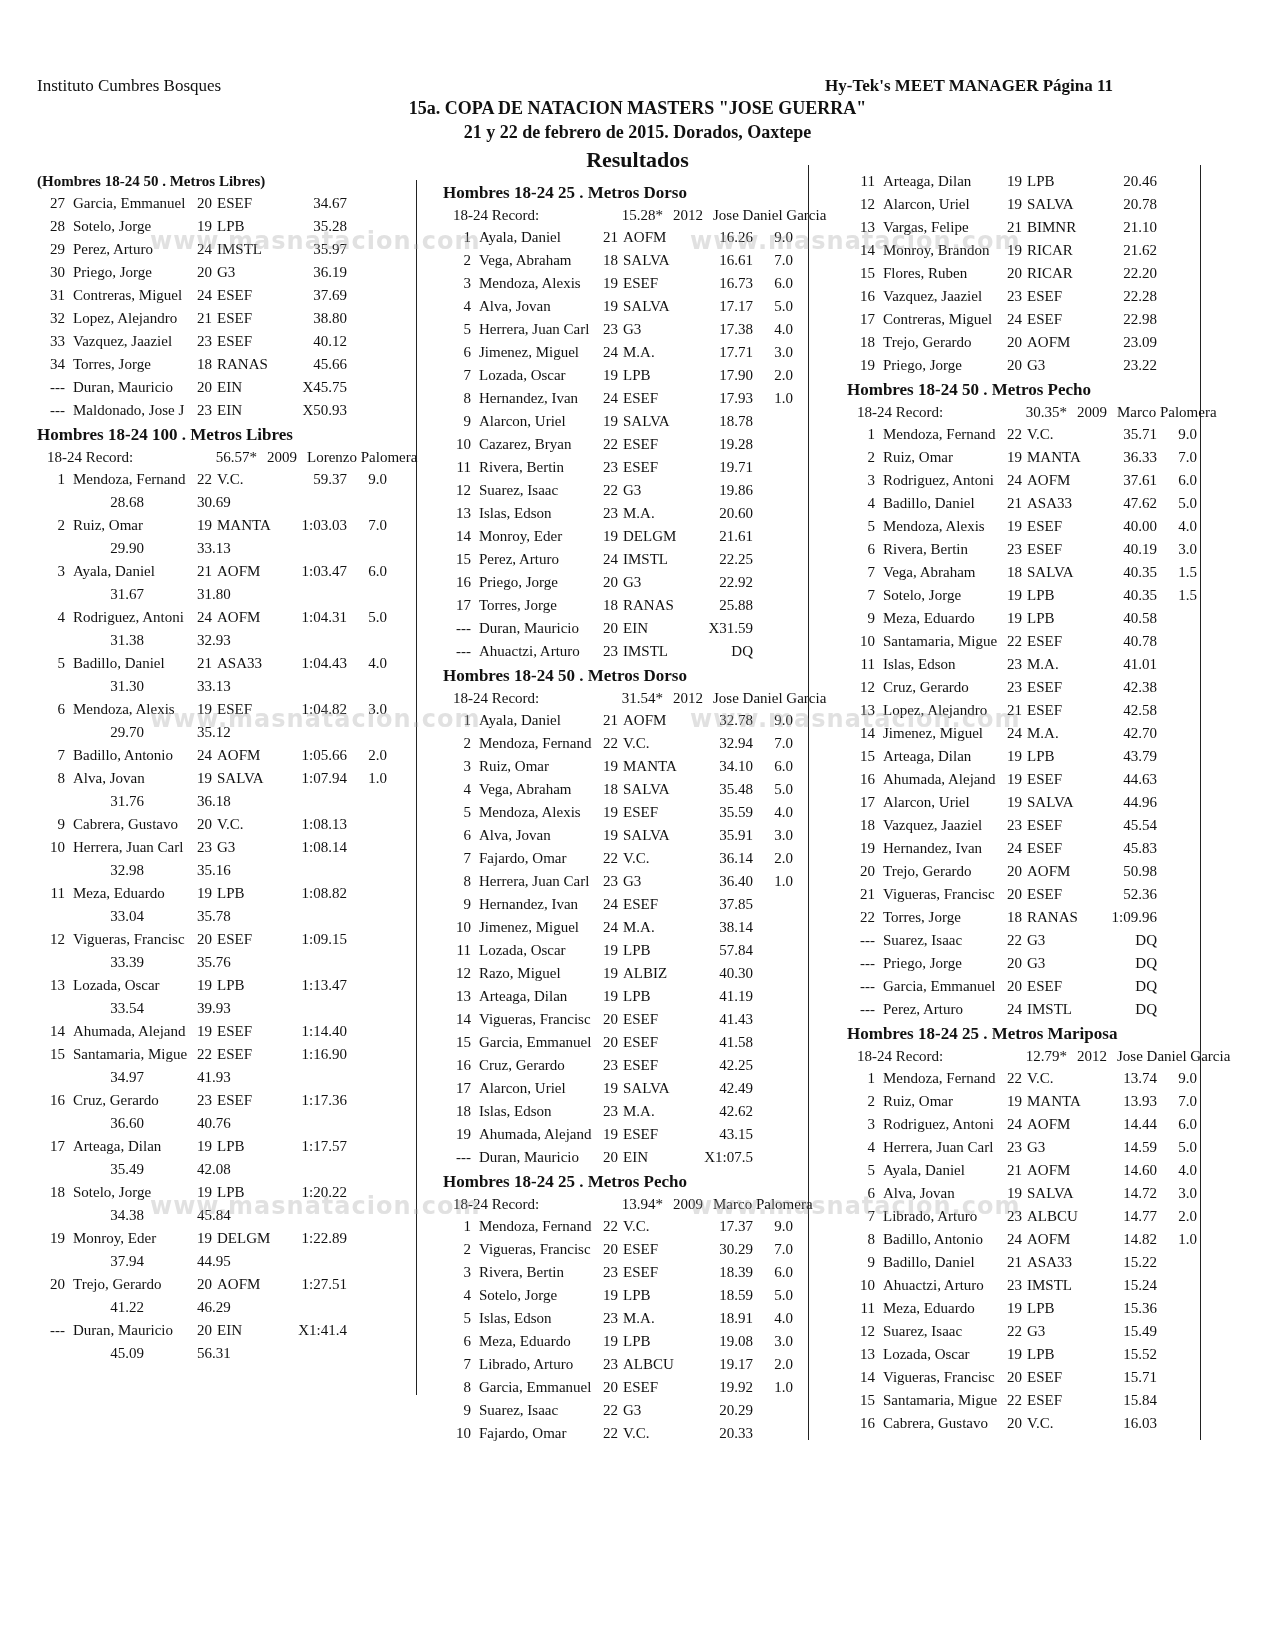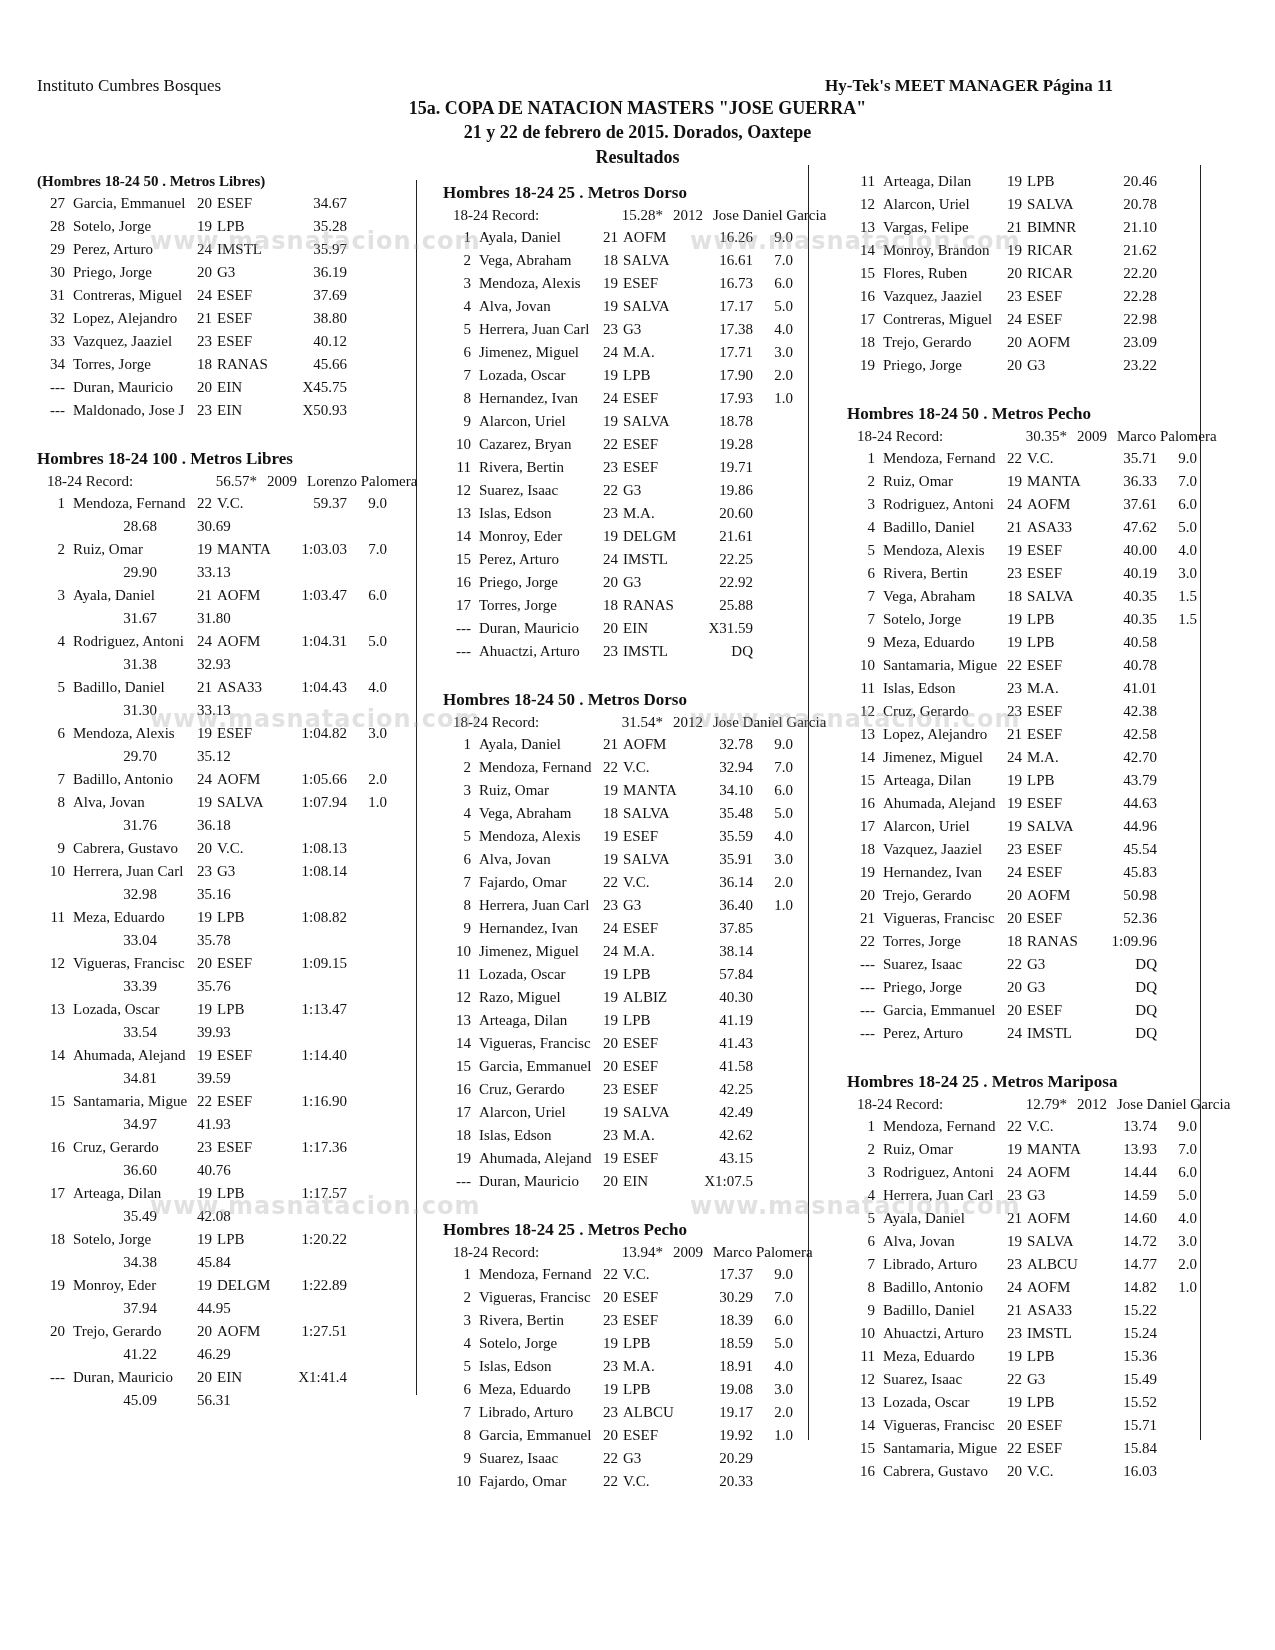--- a/index.html
+++ b/index.html
@@ -4,45 +4,45 @@
 <style>
   html, body { margin: 0; padding: 0; background: #ffffff; }
   body {
     width: 1275px; height: 1650px; position: relative; overflow: hidden;
     font-family: "Liberation Serif", "DejaVu Serif", serif; color: #111;
   }
   .hdr-left { position: absolute; left: 37px; top: 76px; font-size: 17px; }
   .hdr-right { position: absolute; left: 825px; top: 76px; font-size: 17px; font-weight: bold; }
   .title1 { position: absolute; left: 0; width: 1275px; top: 98px; text-align: center; font-size: 18px; font-weight: bold; }
   .title2 { position: absolute; left: 0; width: 1275px; top: 122px; text-align: center; font-size: 18px; font-weight: bold; }
-  .title3 { position: absolute; left: 0; width: 1275px; top: 147px; text-align: center; font-size: 18px; font-weight: bold; }
+  .title3 { position: absolute; left: 0; width: 1275px; top: 147px; text-align: center; font-size: 22px; font-weight: bold; }
   .col { position: absolute; font-size: 15px; }
   .col1 { left: 37px; top: 170px; width: 370px; }
   .col2 { left: 443px; top: 182px; width: 380px; }
   .col3 { left: 847px; top: 170px; width: 380px; }
   .vline { position: absolute; width: 1px; background: #222; }
-  .ev-title { font-weight: bold; font-size: 17px; height: 22px; line-height: 22px; margin-top: 26px; white-space: nowrap; }
+  .ev-title { font-weight: bold; font-size: 17px; height: 22px; line-height: 22px; margin-top: 2px; white-space: nowrap; }
   .ev-title.cont { font-size: 15px; margin-top: 0; }
   .ev-title.first { margin-top: 0; }
   .record { font-weight: normal; font-size: 15px; height: 22px; line-height: 22px; padding-left: 10px; white-space: nowrap; }
   .record span { display: inline-block; }
   .rec-label { width: 130px; }
   .rec-time { width: 80px; text-align: right; }
   .rec-year { width: 50px; text-align: center; }
   .row { height: 23px; line-height: 23px; white-space: nowrap; position: relative; }
   .row span { position: absolute; top: 0; }
   .c-place { left: 0; width: 28px; text-align: right; }
   .c-name { left: 36px; width: 122px; overflow: hidden; }
   .c-age { left: 160px; width: 20px; }
   .c-team { left: 180px; width: 70px; }
   .c-time { left: 240px; width: 70px; text-align: right; }
   .c-pts { left: 320px; width: 30px; text-align: right; }
   .split { height: 23px; line-height: 23px; position: relative; }
   .split span { position: absolute; top: 0; }
-  .s1 { left: 60px; width: 60px; text-align: right; }
+  .s1 { left: 60px; width: 60px; text-align: center; }
   .s2 { left: 160px; width: 60px; }
   .watermark { position: absolute; color: rgba(170,170,170,0.35); font-family: "DejaVu Sans", sans-serif; font-weight: bold; font-size: 24px; letter-spacing: 1px; pointer-events: none; }
 </style>
 </head>
 <body>
 
 <div class="hdr-left">Instituto Cumbres Bosques</div>
 <div class="hdr-right">Hy-Tek's MEET MANAGER  Página 11</div>
 <div class="title1">15a. COPA DE NATACION MASTERS "JOSE GUERRA"</div>
 <div class="title2">21 y 22 de febrero de 2015. Dorados, Oaxtepe</div>
@@ -288,24 +288,20 @@
         <span class="s2">39.93</span>
       </div>
       <div class="row">
         <span class="c-place">14</span>
         <span class="c-name">Ahumada, Alejand</span>
         <span class="c-age">19</span>
         <span class="c-team">ESEF</span>
         <span class="c-time">1:14.40</span>
         <span class="c-pts"></span>
       </div>
-      <div class="split">
-        <span class="s1">34.81</span>
-        <span class="s2">39.59</span>
-      </div>
       <div class="row">
         <span class="c-place">15</span>
         <span class="c-name">Santamaria, Migue</span>
         <span class="c-age">22</span>
         <span class="c-team">ESEF</span>
         <span class="c-time">1:16.90</span>
         <span class="c-pts"></span>
       </div>
       <div class="split">
         <span class="s1">34.97</span>

